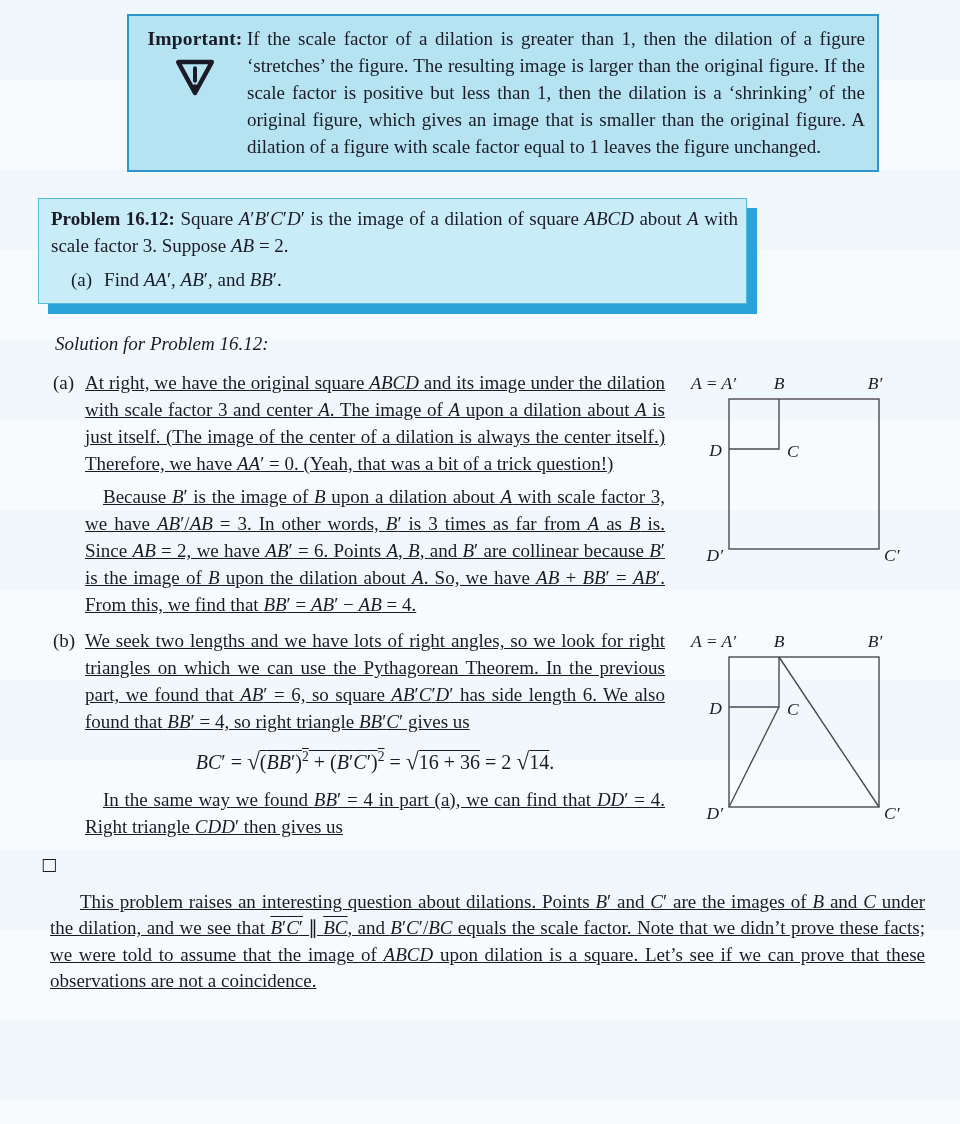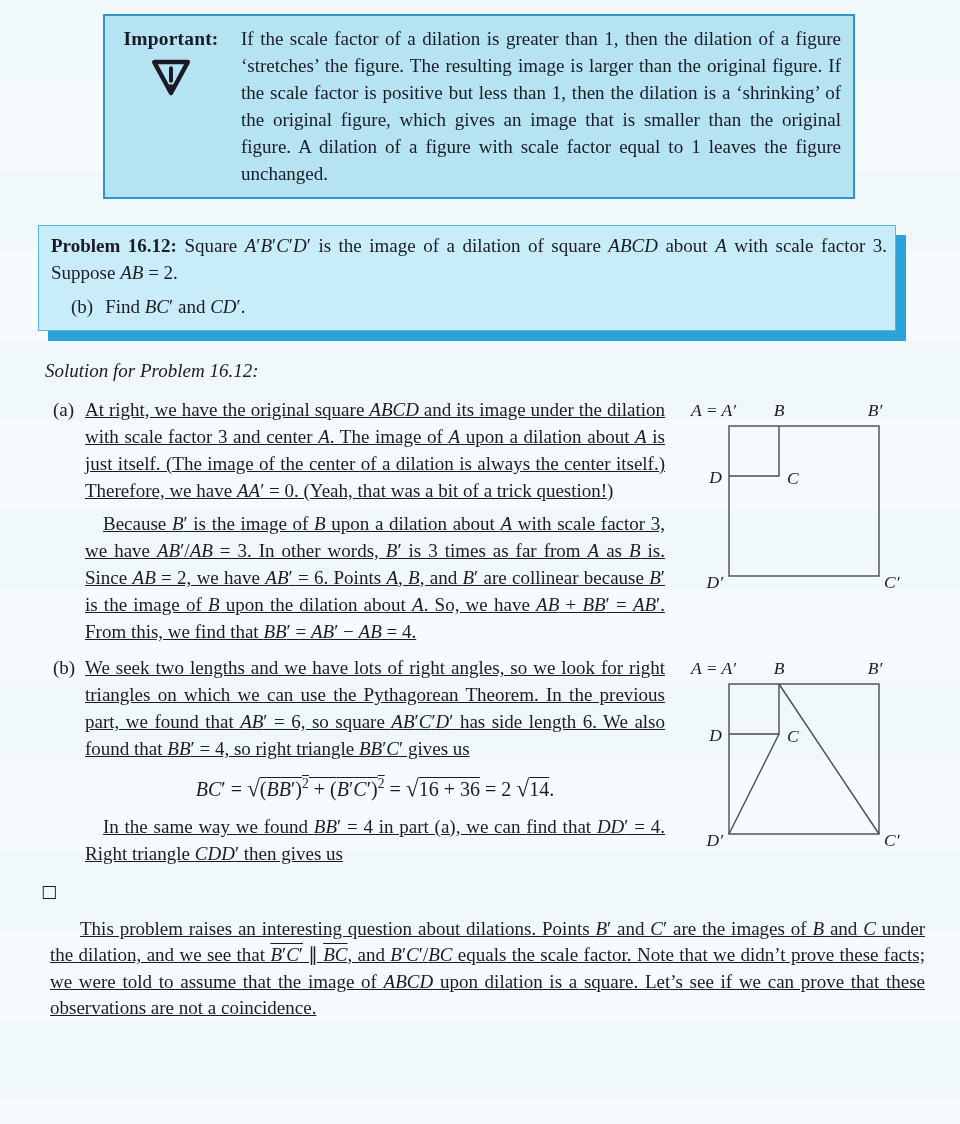--- a/index.html
+++ b/index.html
@@ -12,37 +12,37 @@
   body{
     width:960px;height:1124px;overflow:hidden;
     background:#f8fbfd;
     color:var(--text-color,#1b1b26);
     font-family:"Liberation Serif", serif;
     font-size:19px;line-height:27px;
   }
   .page{width:960px;height:1124px;padding:14px 35px 0 38px;position:relative;
     background:repeating-linear-gradient(180deg, rgba(205,233,244,0.18) 0 80px, rgba(255,255,255,0) 80px 170px);}
   
-  .callout{margin-left:65px;width:752px;background:var(--callout-fill);
-    border:2.5px solid var(--callout-border);display:flex;padding:9px 12px 10px 14px;gap:18px;}
+  .callout{margin-left:89px;width:752px;background:var(--callout-fill);
+    border:2.5px solid var(--callout-border);display:flex;padding:9px 12px 10px 14px;}
   .callout-side{width:104px;flex:none;text-align:center;}
   .callout-label{font-weight:bold;font-size:19.5px;letter-spacing:0.2px;}
   .warning-svg{display:block;margin:5px auto 0;}
   .callout-text{flex:1;text-align:justify;}
   
-  .problem-box{margin-top:26px;width:858px;background:var(--problem-fill);
+  .problem-box{margin-top:26px;width:709px;background:var(--problem-fill);
     border:1.5px solid var(--problem-border);
     box-shadow:10px 10px 0 var(--accent-blue);
     padding:6px 8px 9px 12px;line-height:27px;}
   .problem-box .intro{text-align:justify;}
   .problem-label{font-weight:bold;}
   .problem-part{margin:7px 0 1px 20px;}
   .problem-part .plabel{margin-right:12px;}
   
-  .solution-heading{font-style:italic;margin:26px 0 12px 7px;}
+  .solution-heading{font-style:italic;margin:26px 0 12px 17px;}
   .sol-part{position:relative;padding-left:47px;}
   .sol-part .part-label{position:absolute;left:15px;top:0;}
   .sol-part p{margin:0;text-align:justify;text-decoration:underline;}
   .para-indent{text-indent:18px;}
   .outdent{margin-left:-16px;}
   .partgap{height:6px;clear:none;}
   .fig{float:right;width:246px;margin:0 0 6px 14px;text-decoration:underline;}
   .fig-lines{fill:none;stroke:var(--figure-line,#4a4a52);stroke-width:1.4px;}
   .fig-text{font-family:"Liberation Serif",serif;font-style:italic;font-size:17.5px;fill:var(--text-color,#1b1b26);}
   .equation{text-align:center;font-size:20px;margin:8px 0 10px;}
@@ -73,21 +73,21 @@
     <div class="callout-text">If the scale factor of a dilation is greater than 1, then the dilation of a figure ‘stretches’ the figure. The resulting image is larger than the original figure. If the scale factor is positive but less than 1, then the dilation is a ‘shrinking’ of the original figure, which gives an image that is smaller than the original figure. A dilation of a figure with scale factor equal to 1 leaves the figure unchanged.</div>
   </div>
 
   
   <div class="problem-box">
     <div class="intro">
       <span class="problem-label">Problem 16.12:</span>
       <span>Square <i>A</i>′<i>B</i>′<i>C</i>′<i>D</i>′ is the image of a dilation of square <i>ABCD</i> about <i>A</i> with scale factor 3. Suppose <i>AB</i> = 2.</span>
     </div>
     <div class="problem-part">
-      <span class="plabel">(b)</span><span>Find <i>BC</i>′ and <i>CD</i>′.</span>
+      <span class="plabel">(a)</span><span>Find <i>AA</i>′, <i>AB</i>′, and <i>BB</i>′.</span>
     </div>
   </div>
 
   
   <div class="solution-heading">Solution for Problem 16.12:</div>
 
   <div class="sol-part">
     <span class="part-label">(a)</span>
 
     <div class="fig">

